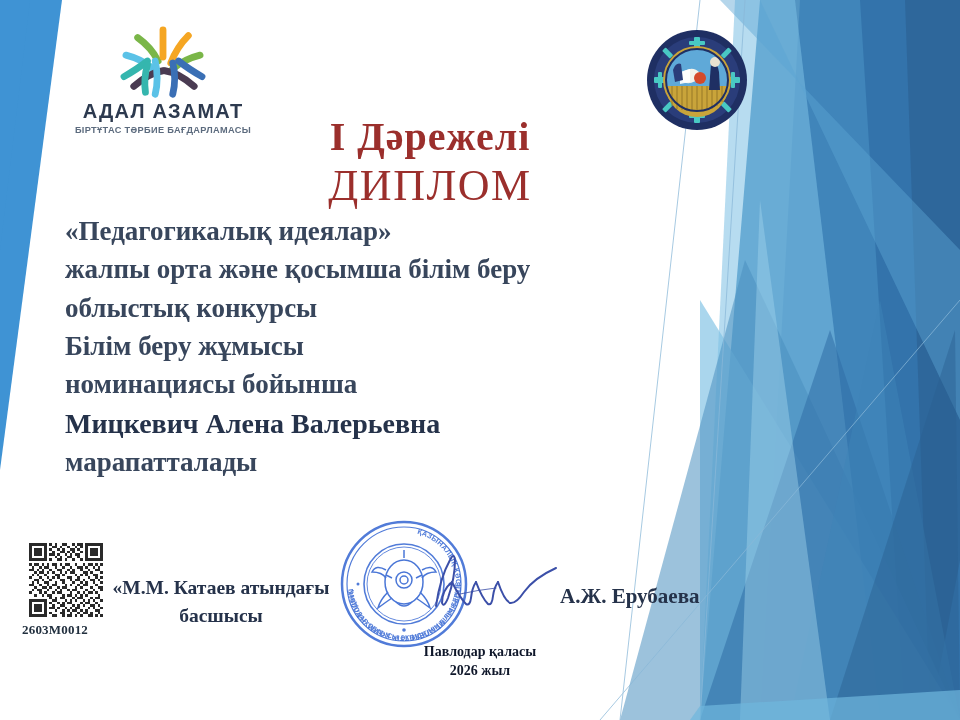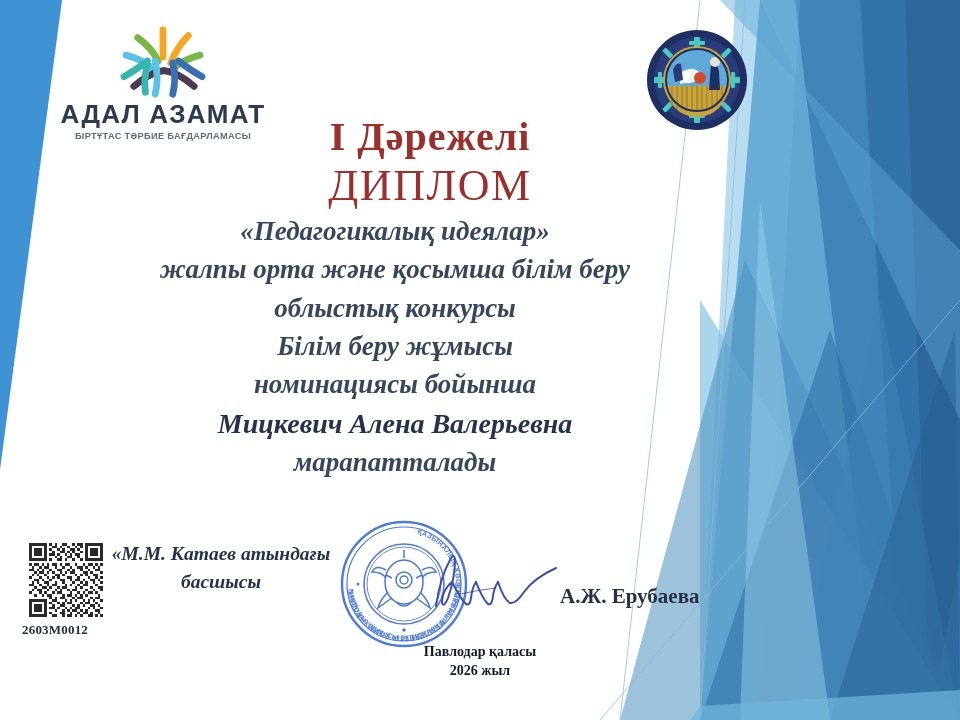--- a/index.html
+++ b/index.html
@@ -33,21 +33,21 @@
   }
   #logo-mark {
     width: 120px;
     height: 78px;
     margin: 0 auto;
     display: block;
   }
   #logo-title {
     font-family: "Liberation Sans", sans-serif;
     font-weight: bold;
-    font-size: 26px;
+    font-size: 20px;
     letter-spacing: 1.2px;
     color: #2d3a4f;
     line-height: 1.05;
     margin-top: 1px;
     white-space: nowrap;
   }
   #logo-subtitle {
     font-family: "Liberation Sans", sans-serif;
     font-weight: bold;
     font-size: 9.2px;
@@ -93,26 +93,25 @@
     color: #9b2f2c;
     letter-spacing: 1.5px;
     line-height: 1.1;
     margin-top: 4px;
     white-space: nowrap;
   }
 
   
   #body-block {
     position: absolute;
-    left: 45px;
+    left: 65px;
     top: 212px;
     width: 700px;
-    text-align: center;
-    z-index: 3;
-    font-style: italic;
+    text-align: left;
+    z-index: 3;
   }
   .body-line {
     font-family: "Liberation Serif", serif;
     font-weight: bold;
     font-size: 27px;
     color: #38465c;
     line-height: 1.42;
     white-space: nowrap;
   }
   .body-line.recipient {
@@ -137,25 +136,24 @@
     font-weight: bold;
     font-size: 13px;
     color: #22303f;
     letter-spacing: 0.2px;
     z-index: 3;
     white-space: nowrap;
   }
   #signer-title {
     position: absolute;
     left: 96px;
-    top: 540px;
+    top: 574px;
     width: 250px;
     text-align: center;
     z-index: 3;
-    font-style: italic;
   }
   .signer-line {
     font-family: "Liberation Serif", serif;
     font-weight: bold;
     font-size: 19.5px;
     color: #25324a;
     line-height: 1.45;
     white-space: nowrap;
   }
   #seal {

